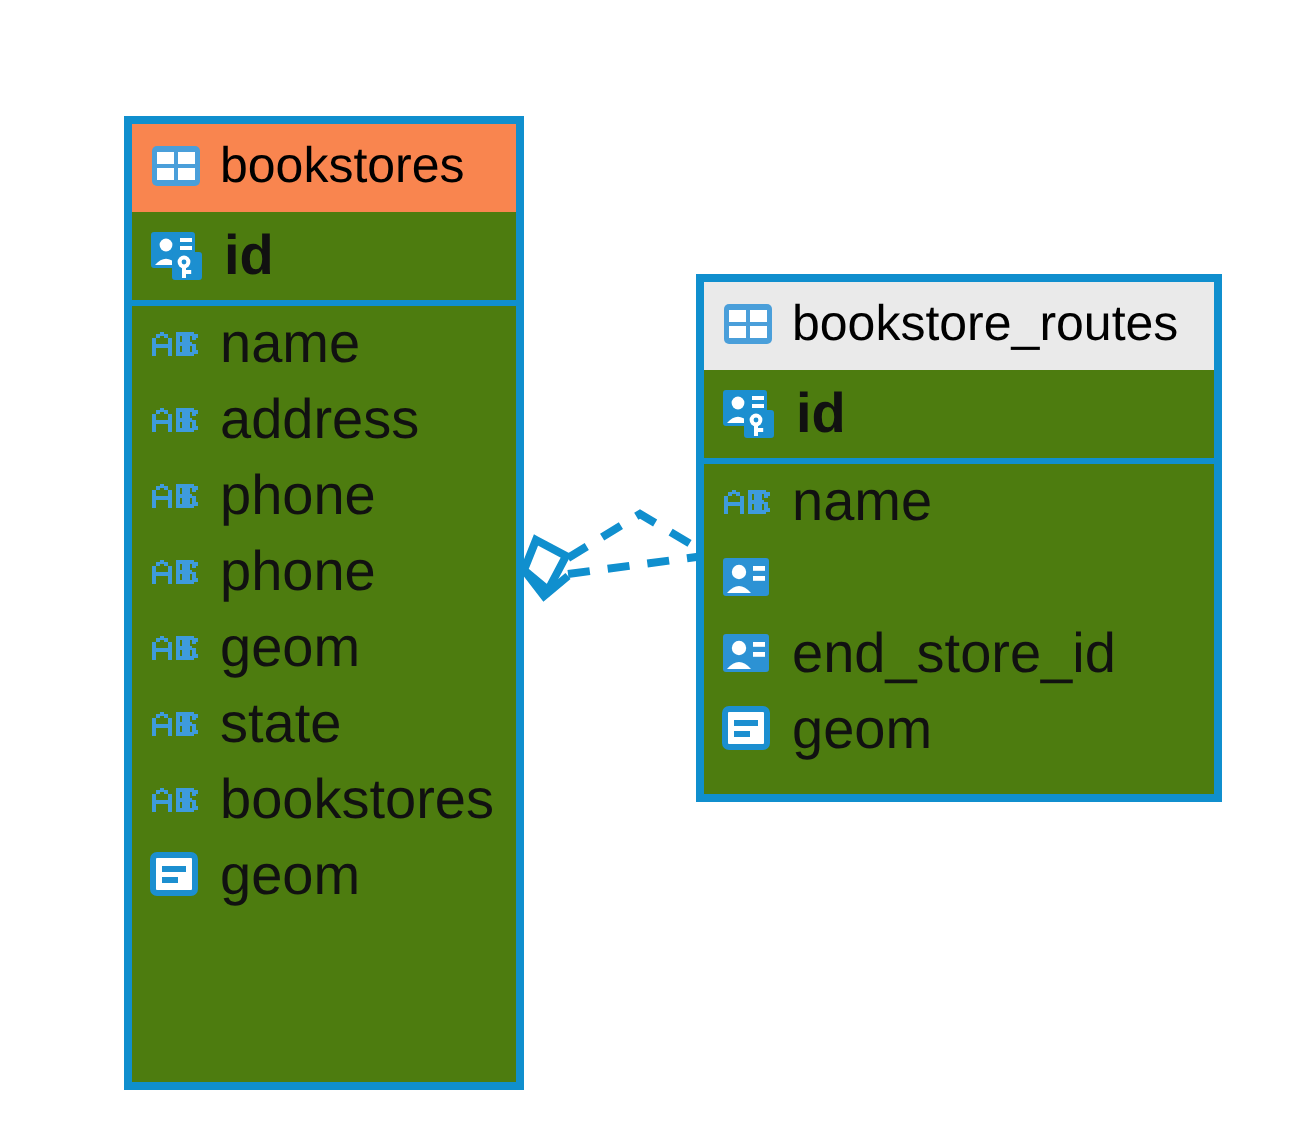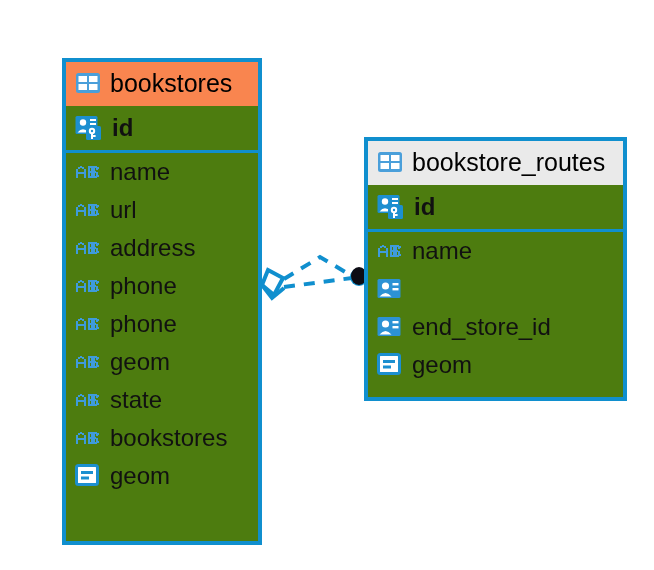--- a/index.html
+++ b/index.html
@@ -56,21 +56,21 @@
   .field-row {
     box-sizing: border-box;
     display: flex;
     align-items: center;
     gap: 9px;
     height: 38px;
     padding: 0 9px;
   }
   .field-row.pk { height: 44px; }
   .field-name {
-    font-size: 24px;
+    font-size: 28px;
     color: #111111;
     line-height: 1;
     white-space: nowrap;
   }
   .field-name.bold { font-weight: bold; }
 
   
   .icon {
     flex: 0 0 auto;
     display: block;
@@ -152,30 +152,20 @@
         <svg width="26" height="14" viewBox="0 0 26 14">
           <path d="M1 13 V4 H3 V2 H5 V1 H7 V2 H9 V4 H11 V13 H9 V9 H3 V13 Z M3 7 H9 V4 H7 V3 H5 V4 H3 Z" fill="#3E9BDC"></path>
           <path d="M13 1 H21 V2 H23 V5 H21 V7 H23 V12 H21 V13 H13 Z M15 6 H21 V3 H15 Z M15 11 H21 V8 H15 Z" fill="#3E9BDC"></path>
           <path d="M25 3 V1 H19.5 V0 H25 V3 Z" fill="none"></path>
           <path d="M25.5 4 H23.5 V3 H21.5 V11 H23.5 V10 H25.5 V12 H23.5 V13 H19.5 V12 H17.5 V2 H19.5 V1 H23.5 V2 H25.5 Z" fill="#3E9BDC" transform="translate(-1.5,0)"></path>
         </svg>
       </span>
       <span class="field-name">name</span>
     </div>
 
-    <div class="field-row">
-      <span class="icon">
-        <svg width="26" height="14" viewBox="0 0 26 14">
-          <path d="M1 13 V4 H3 V2 H5 V1 H7 V2 H9 V4 H11 V13 H9 V9 H3 V13 Z M3 7 H9 V4 H7 V3 H5 V4 H3 Z" fill="#3E9BDC"></path>
-          <path d="M13 1 H21 V2 H23 V5 H21 V7 H23 V12 H21 V13 H13 Z M15 6 H21 V3 H15 Z M15 11 H21 V8 H15 Z" fill="#3E9BDC"></path>
-          <path d="M24 4 H22 V3 H20 V11 H22 V10 H24 V12 H22 V13 H18 V12 H16 V2 H18 V1 H22 V2 H24 Z" fill="#3E9BDC"></path>
-        </svg>
-      </span>
-      <span class="field-name">url</span>
-    </div>
 
     <div class="field-row">
       <span class="icon">
         <svg width="26" height="14" viewBox="0 0 26 14">
           <path d="M1 13 V4 H3 V2 H5 V1 H7 V2 H9 V4 H11 V13 H9 V9 H3 V13 Z M3 7 H9 V4 H7 V3 H5 V4 H3 Z" fill="#3E9BDC"></path>
           <path d="M13 1 H21 V2 H23 V5 H21 V7 H23 V12 H21 V13 H13 Z M15 6 H21 V3 H15 Z M15 11 H21 V8 H15 Z" fill="#3E9BDC"></path>
           <path d="M24 4 H22 V3 H20 V11 H22 V10 H24 V12 H22 V13 H18 V12 H16 V2 H18 V1 H22 V2 H24 Z" fill="#3E9BDC"></path>
         </svg>
       </span>
       <span class="field-name">address</span>
@@ -242,21 +232,21 @@
         <svg width="26" height="24" viewBox="0 0 26 24">
           <rect x="1.5" y="1.5" width="21" height="19" rx="2" fill="#ffffff" stroke="#1C8FD0" stroke-width="3"></rect>
           <rect x="6" y="7" width="12" height="3" fill="#1C8FD0"></rect>
           <rect x="6" y="12.5" width="8" height="3" fill="#1C8FD0"></rect>
         </svg>
       </span>
       <span class="field-name">geom</span>
     </div>
   </div>
 
-  <div class="entity" style="left:364px; top:137px; width:263px; height:264px;">
+  <div class="entity" style="left:348px; top:137px; width:263px; height:264px;">
 
     <div class="entity-header plain">
       <span class="icon">
         <svg width="26" height="22" viewBox="0 0 26 22">
           <rect x="1" y="1" width="24" height="20" rx="2.5" fill="#4A9FDA"></rect>
           <rect x="3.5" y="4" width="8.5" height="6" fill="#ffffff"></rect>
           <rect x="14" y="4" width="8.5" height="6" fill="#ffffff"></rect>
           <rect x="3.5" y="12" width="8.5" height="6" fill="#ffffff"></rect>
           <rect x="14" y="12" width="8.5" height="6" fill="#ffffff"></rect>
         </svg>

